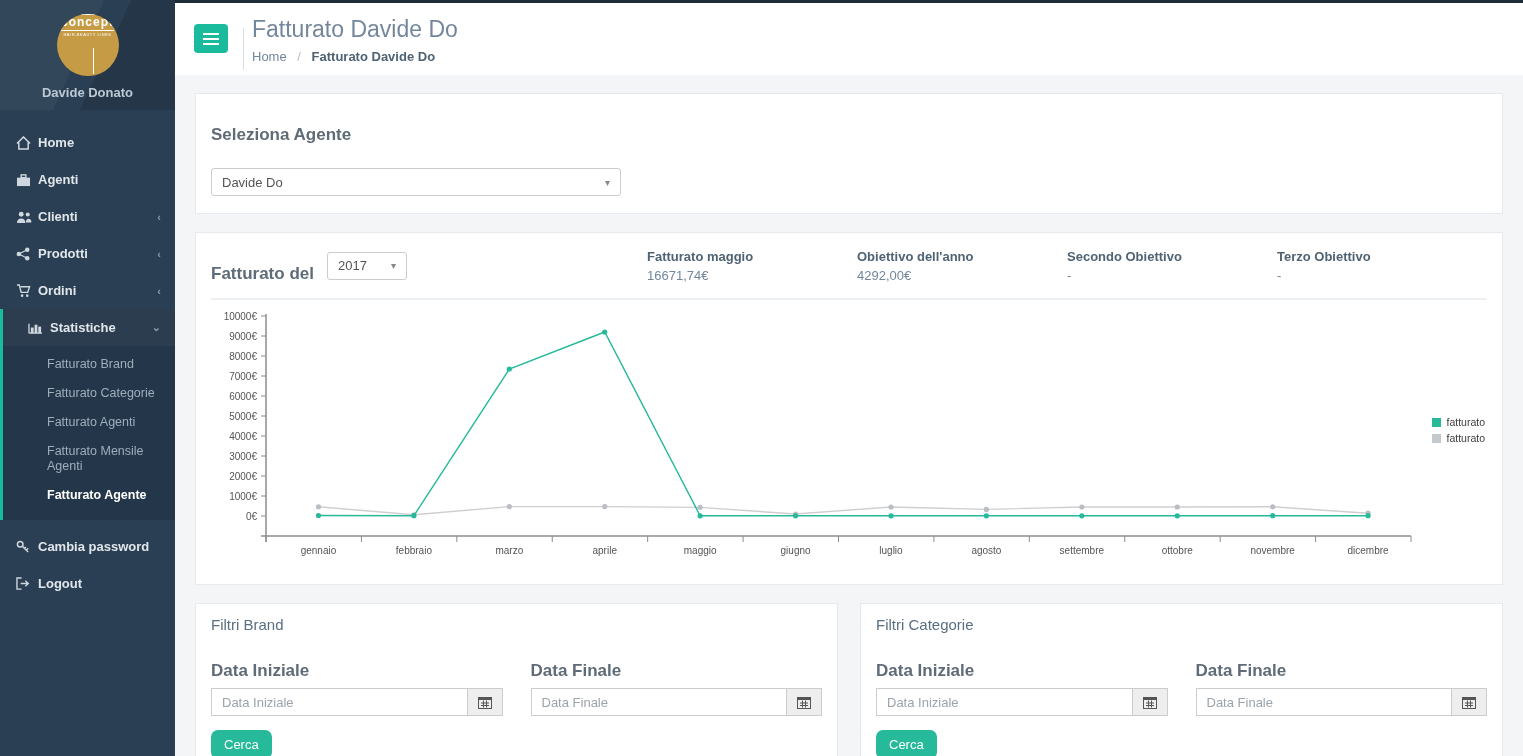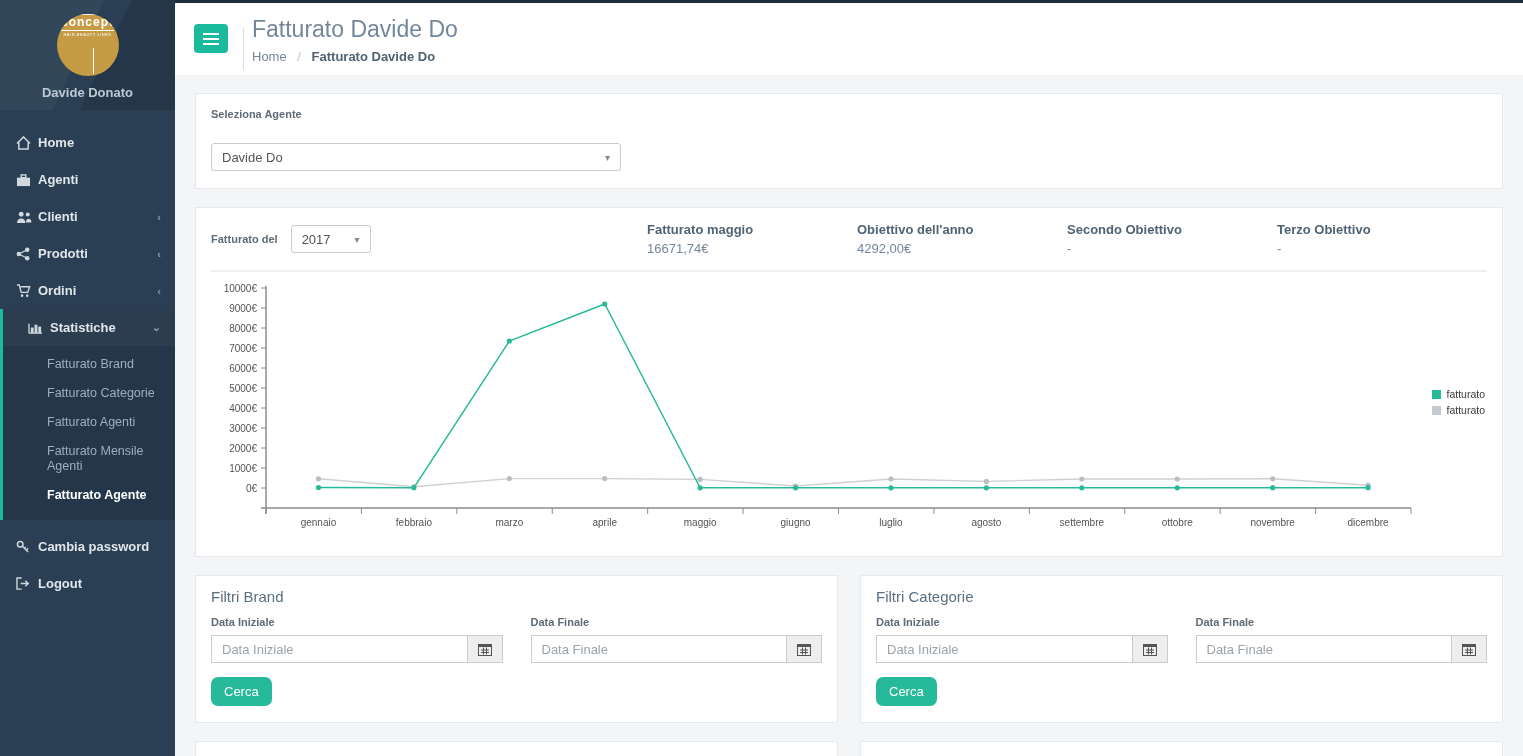--- a/index.html
+++ b/index.html
@@ -68,21 +68,21 @@
   .breadcrumb .bc-home { color:#73879C; cursor:pointer; }
   .breadcrumb .bc-sep { color:#B9C3CD; margin:0 7px; }
   .breadcrumb .bc-current { color:#4F6374; font-weight:bold; }
 
   .content { padding:18px 20px 0; }
 
   .panel { background:#fff; border:1px solid #E6E9ED; }
 
   
   .agent-panel { padding:14px 15px 17px; margin-bottom:18px; }
-  .field-label { font-size:11px; font-weight:bold; color:#5F6B77; }
+  .field-label { font-size:17px; font-weight:bold; color:#5F6B77;margin-top:17px; }
   .select-box {
     position:relative; border:1px solid #CCC; border-radius:3px; height:28px;
     display:flex; align-items:center; padding:0 26px 0 10px;
     font-size:13px; color:#555; background:#fff; cursor:pointer;
   }
   .select-box .caret { position:absolute; right:10px; color:#888; font-size:10px; }
   .agent-select { width:410px; margin-top:23px; }
 
   
   .chart-panel { padding:14px 15px 14px; margin-bottom:18px; }

